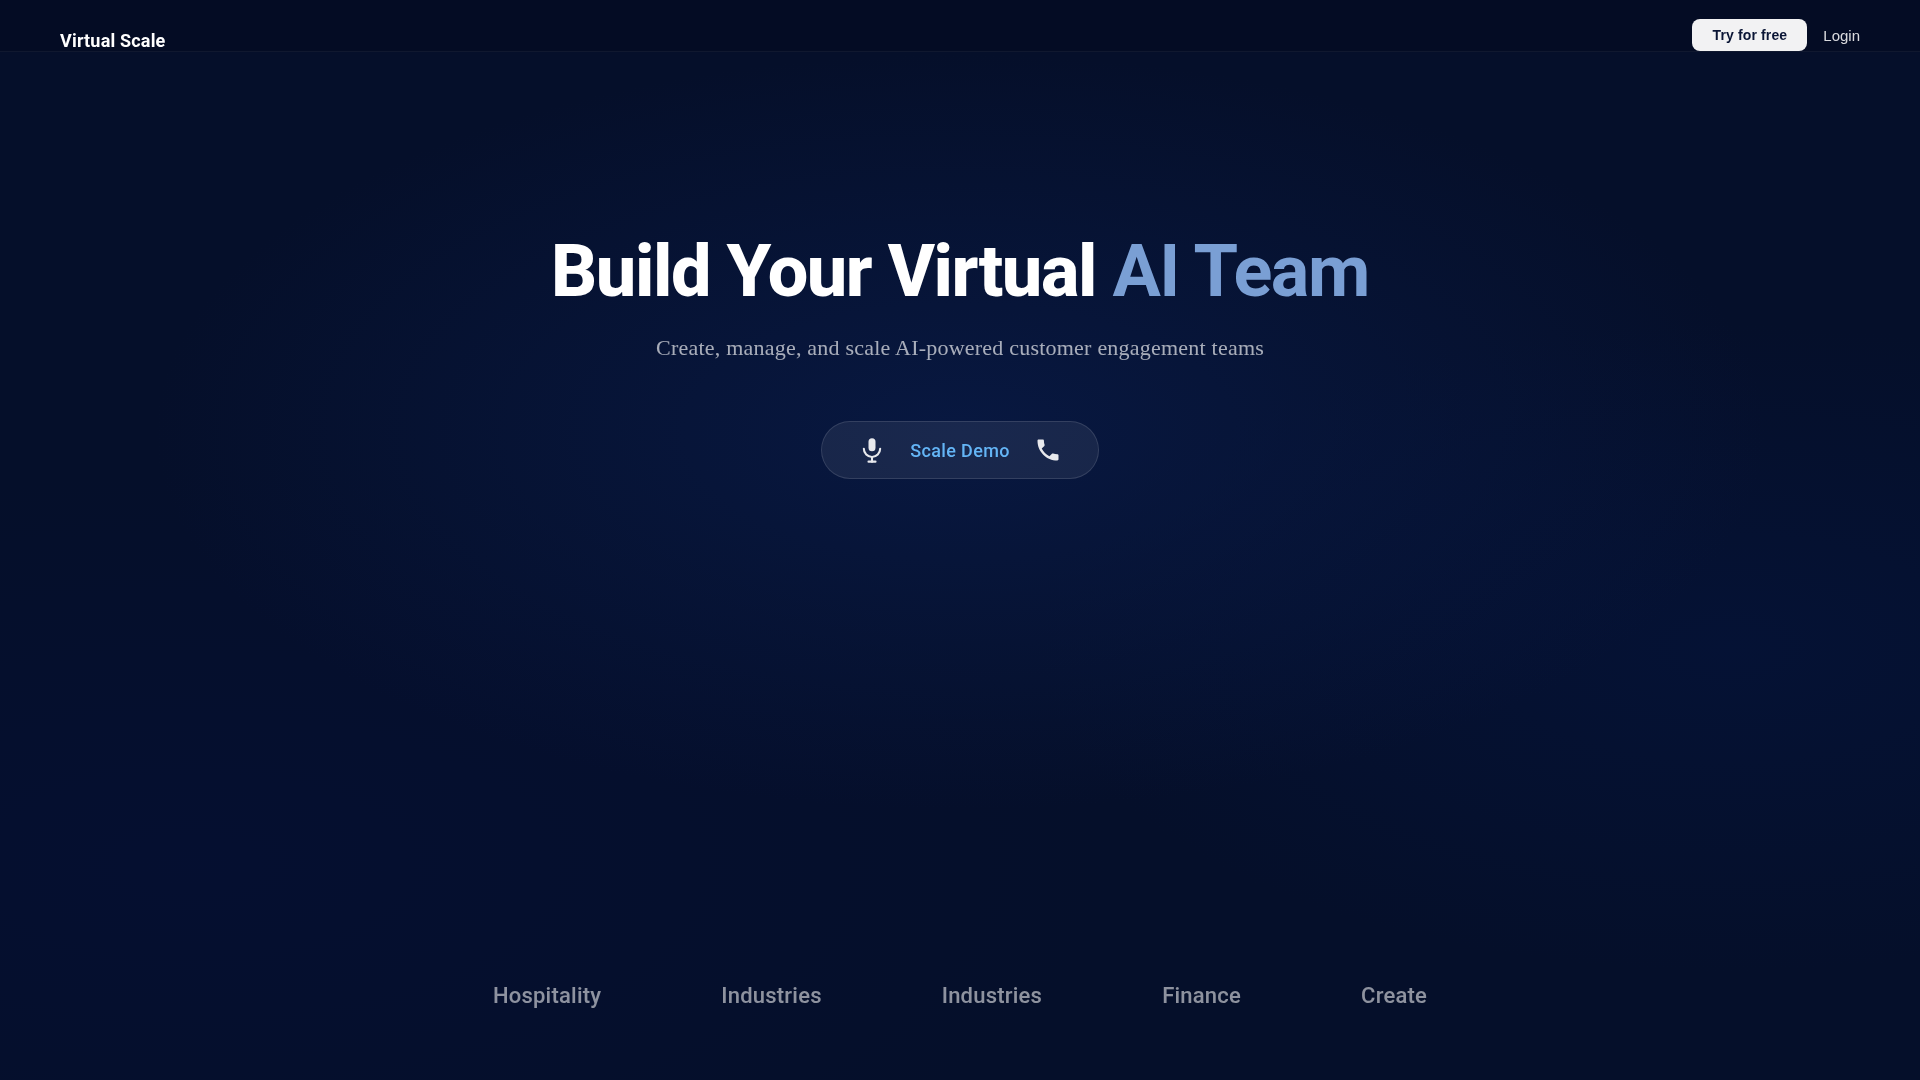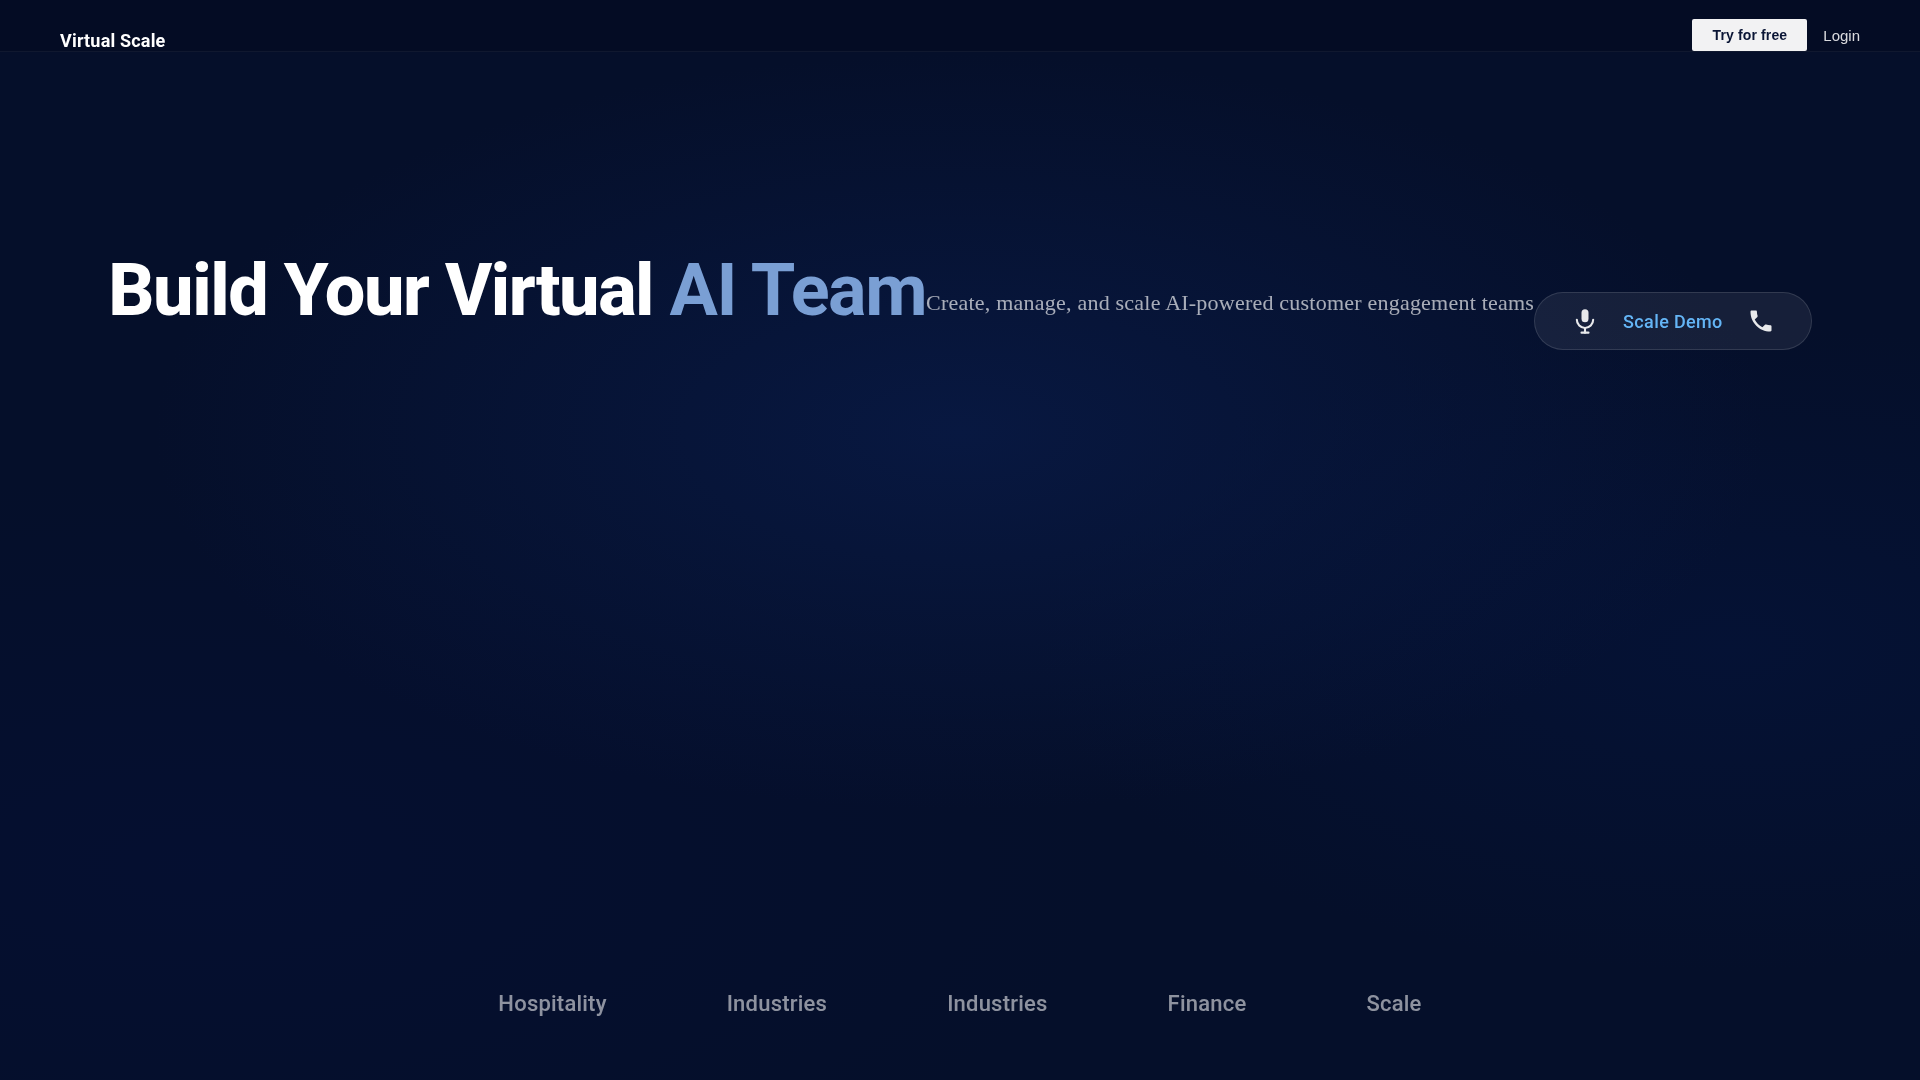--- a/index.html
+++ b/index.html
@@ -86,21 +86,21 @@
     .nav-actions {
       display: flex;
       align-items: center;
       gap: 16px;
     }
 
     .btn-try {
       background: rgba(255,255,255,0.95);
       color: #0a1535;
       border: none;
-      border-radius: 2px;
+      border-radius: 8px;
       padding: 8px 20px;
       font-size: 14px;
       font-weight: 600;
       cursor: pointer;
       letter-spacing: 0.01em;
     }
 
     .btn-login {
       color: rgba(255,255,255,0.85);
       background: none;
@@ -108,21 +108,21 @@
       font-size: 15px;
       cursor: pointer;
       font-weight: 400;
     }
 
     
     .hero {
       position: relative;
       z-index: 10;
       display: flex;
-      flex-direction: row;
+      flex-direction: column;
       align-items: center;
       justify-content: center;
       text-align: center;
       padding-top: 180px;
     }
 
     .hero-title {
       font-size: 72px;
       font-weight: 800;
       line-height: 1.1;
@@ -173,21 +173,21 @@
 
     .icon-mic, .icon-phone {
       width: 28px;
       height: 28px;
       opacity: 0.9;
     }
 
     
     .industries {
       position: absolute;
-      bottom: 64px;
+      bottom: 72px;
       left: 0;
       right: 0;
       z-index: 10;
       display: flex;
       align-items: center;
       justify-content: center;
       gap: 120px;
     }
 
     .industry-item {
@@ -275,14 +275,14 @@
       </svg>
     </div>
   </div>
 </section>
 
 <div class="industries" id="industries">
     <div class="industry-item">Hospitality</div>
     <div class="industry-item">Industries</div>
     <div class="industry-item">Industries</div>
     <div class="industry-item">Finance</div>
-    <div class="industry-item">Scale</div>
+    <div class="industry-item">Create</div>
   </div>
 
 </body></html>

